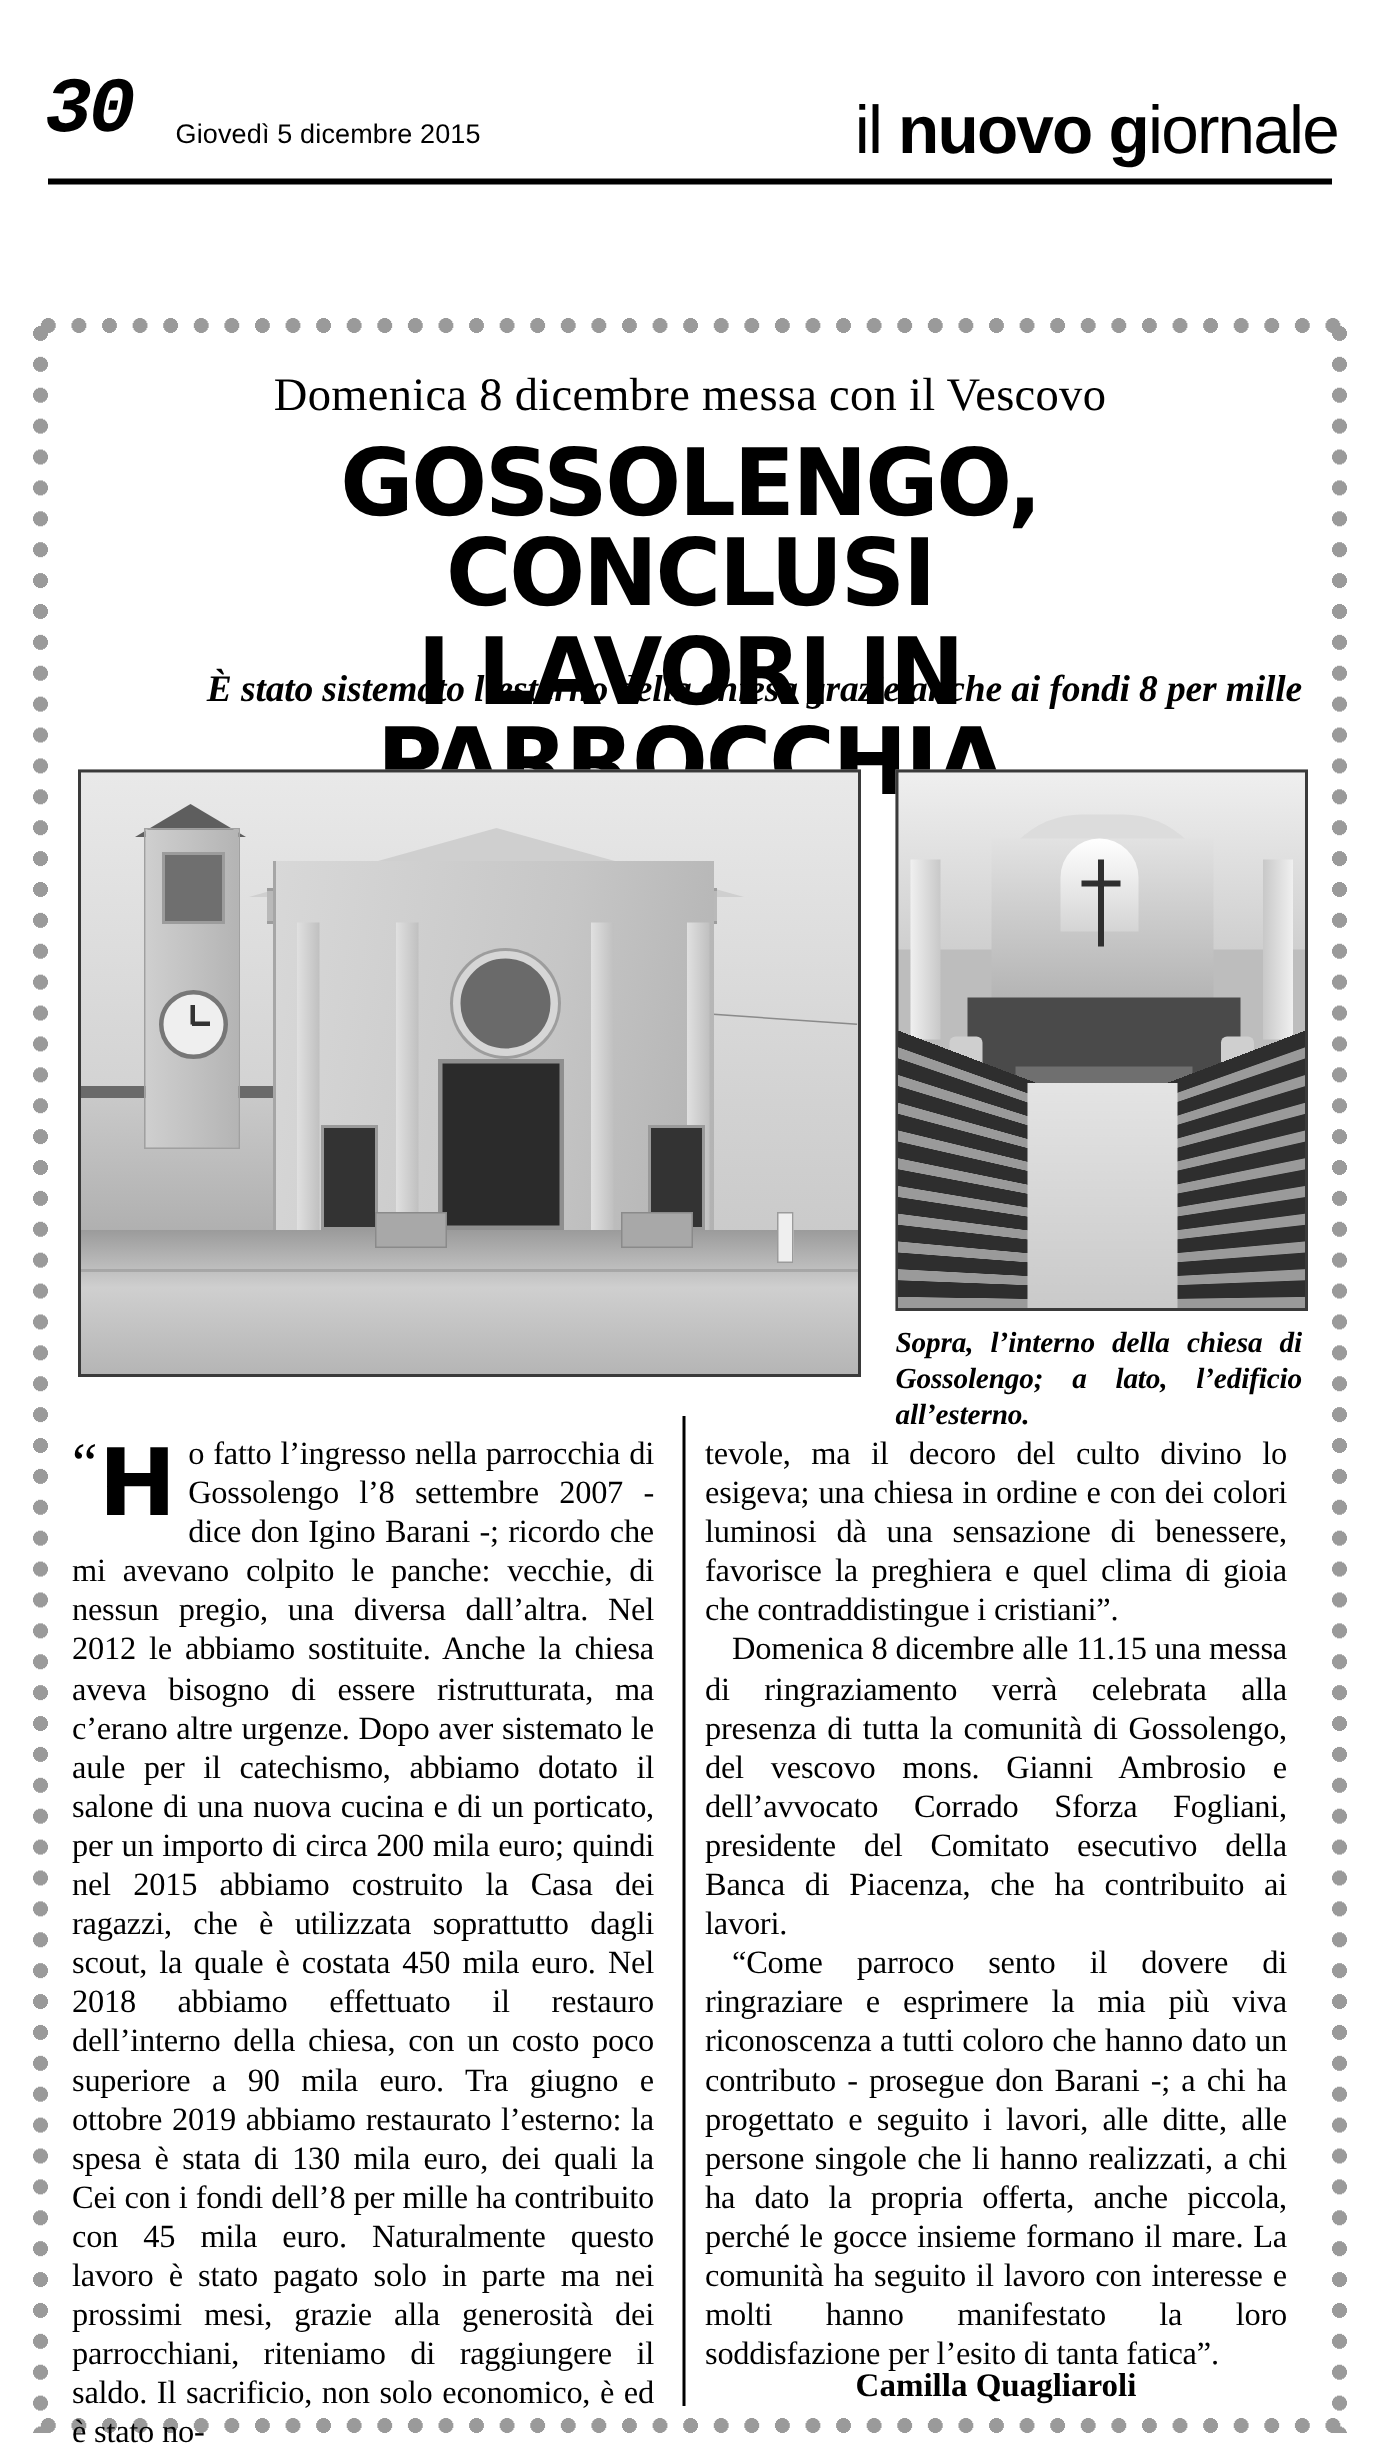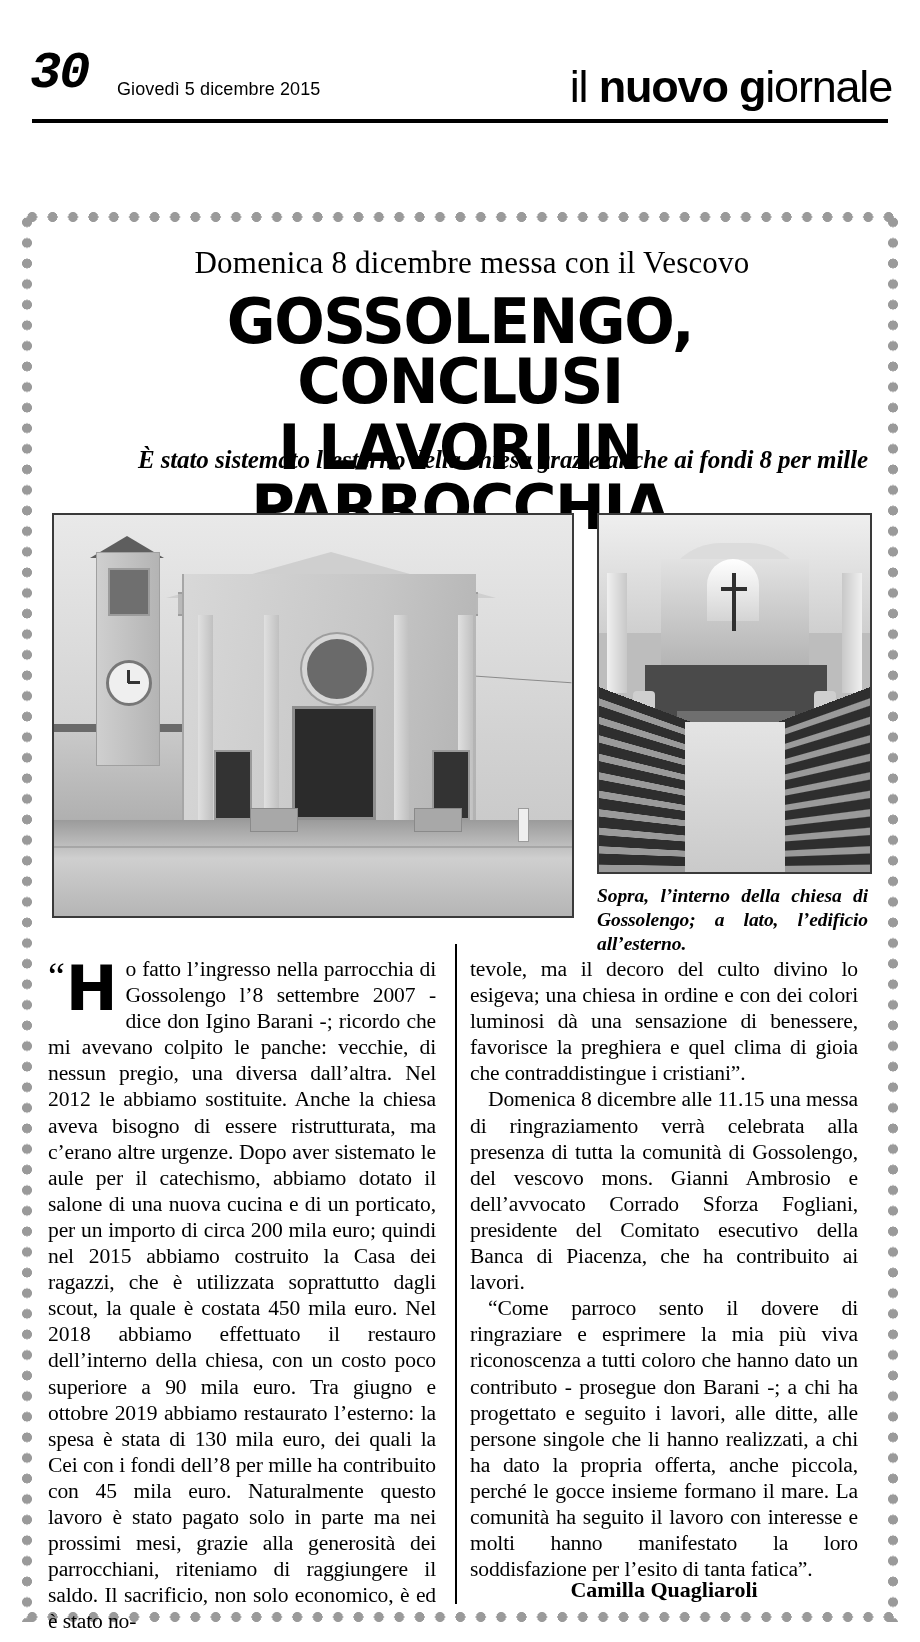--- a/index.html
+++ b/index.html
@@ -52,21 +52,21 @@
   .dots-row.top{top:0;}
   .dots-row.bottom{bottom:0;}
   .dots-col{position:absolute;top:0;width:10px;height:1410px;
     background-image:radial-gradient(circle closest-side,#9a9a9a 97%, transparent 100%);
     background-size:10px 20.6px;background-repeat:repeat-y;background-position:0 0;}
   .dots-col.left{left:0;}
   .dots-col.right{right:0;}
 
   
   .kicker{
-    position:absolute;left:64px;top:245px;width:816px;
+    position:absolute;left:52px;top:245px;width:816px;
     text-align:center;
     font-family:"Liberation Serif", serif;
     font-size:31px;line-height:36px;
     letter-spacing:.2px;
   }
   .headline{
     position:absolute;left:46px;top:292px;width:828px;
     text-align:center;
     font-family:"DejaVu Sans", sans-serif;
     font-weight:bold;

